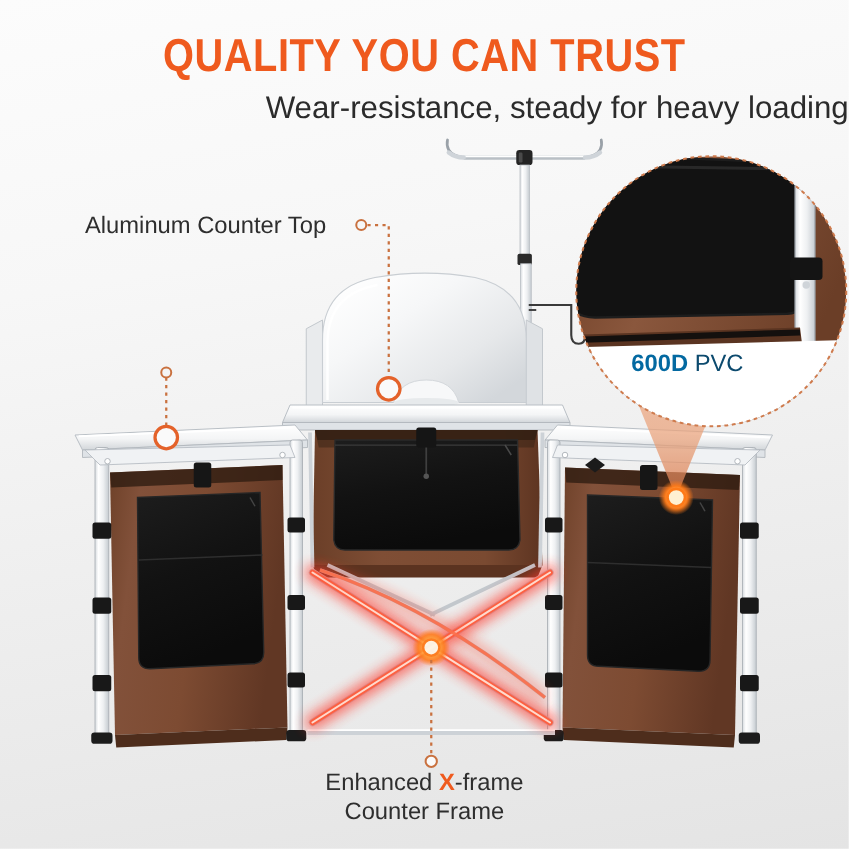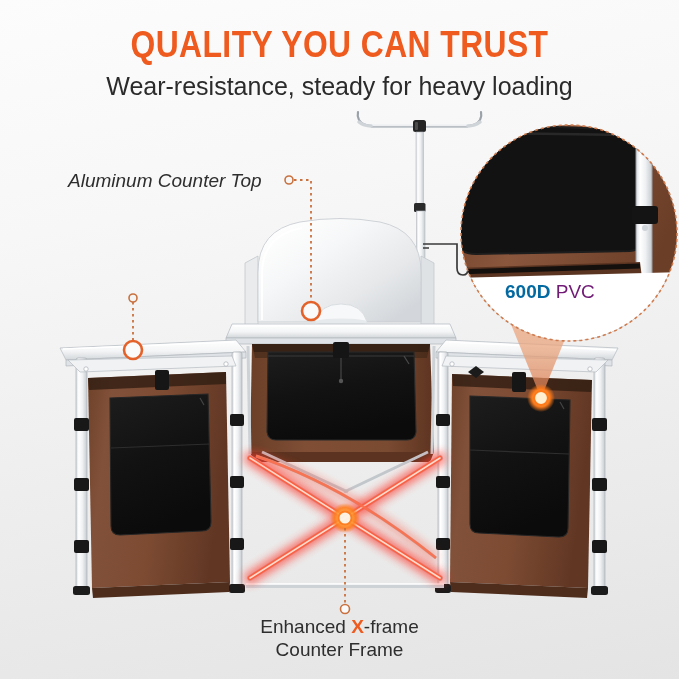--- a/index.html
+++ b/index.html
@@ -15,33 +15,33 @@
   
   #title{
     left:0;right:0;top:24px;text-align:center;
     font-weight:bold;font-size:37px;letter-spacing:0.5px;
     color:#ef5a1e;
     font-family:"Liberation Sans", sans-serif;
     transform:scaleX(0.86);transform-origin:center top;
     white-space:nowrap;
   }
   #subtitle{
-    left:0;right:0;top:72px;text-align:center;
+    left:0;right:0;top:72px;text-align:right;
     font-size:25px;color:#2b2b2b;white-space:nowrap;
   }
 
   
   .lbl{font-size:19px;color:#2e2e2e;white-space:nowrap;}
-  #lbl-alu{left:68px;top:170px;font-style:italic;}
+  #lbl-alu{left:68px;top:170px;}
   #lbl-mdf{left:47px;top:276px;}
   #lbl-xframe{left:0;right:0;top:616px;text-align:center;line-height:1.2;font-size:19px;color:#2e2e2e;}
   #lbl-xframe .xmark{color:#ef5a1e;font-weight:bold;}
   #lbl-pvc{left:505px;top:281px;font-size:19px;white-space:nowrap;}
   #lbl-pvc .d600{color:#0369a1;font-weight:bold;}
-  #lbl-pvc .pvc{color:#701a75;}
+  #lbl-pvc .pvc{color:#0c4a6e;}
 
   
   #product{left:0;top:0;width:679px;height:679px;}
 </style>
 </head>
 <body>
 
 <div id="stage">
 
   <svg id="product" class="abs" viewBox="0 0 679 679">

